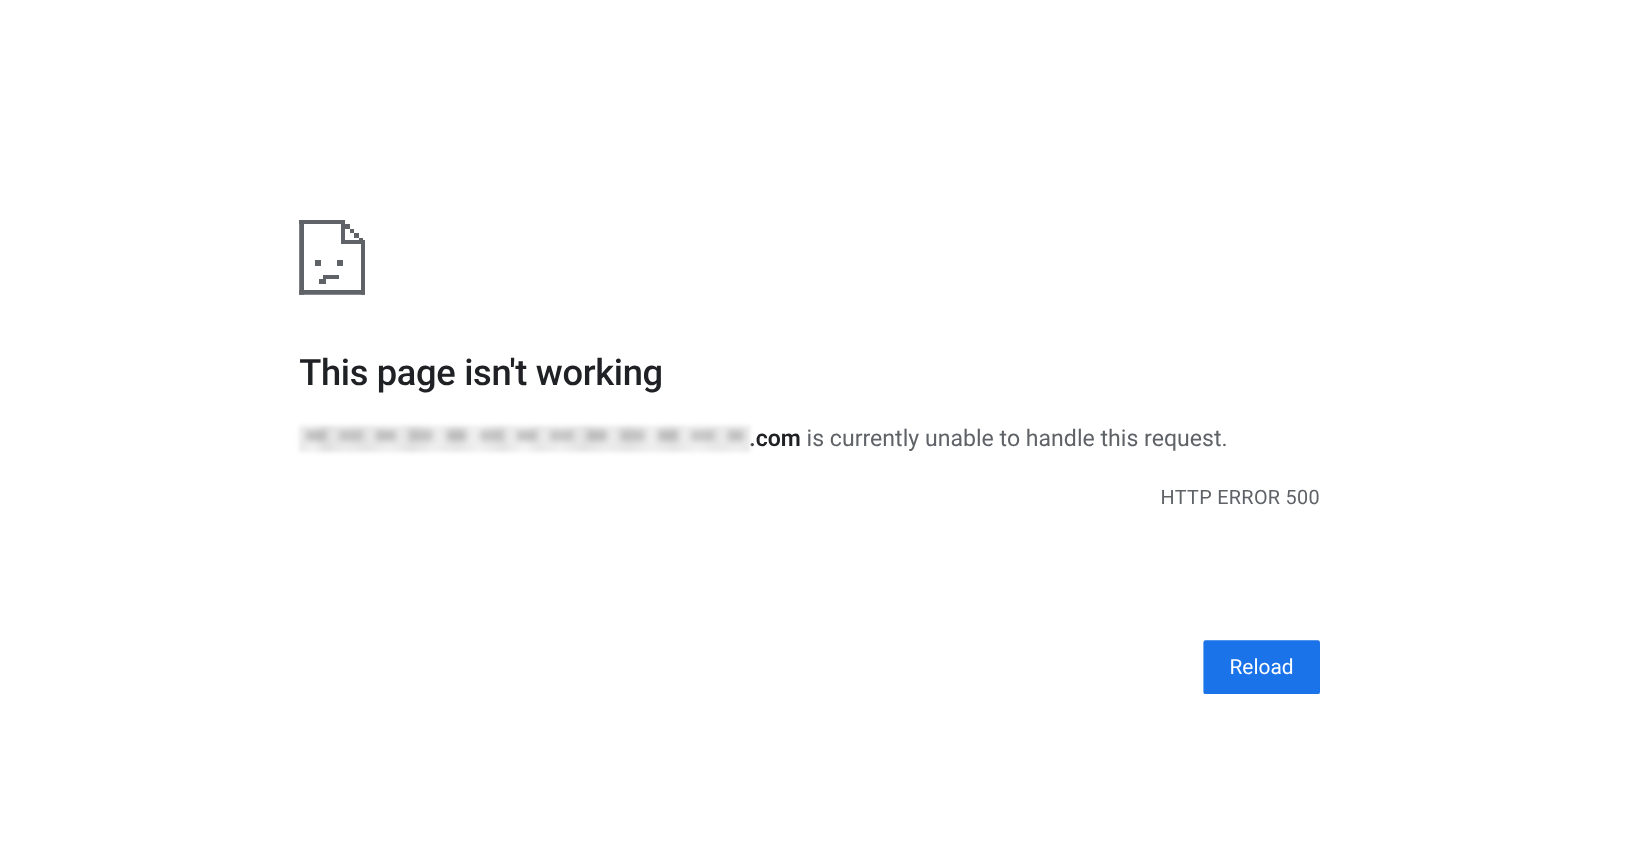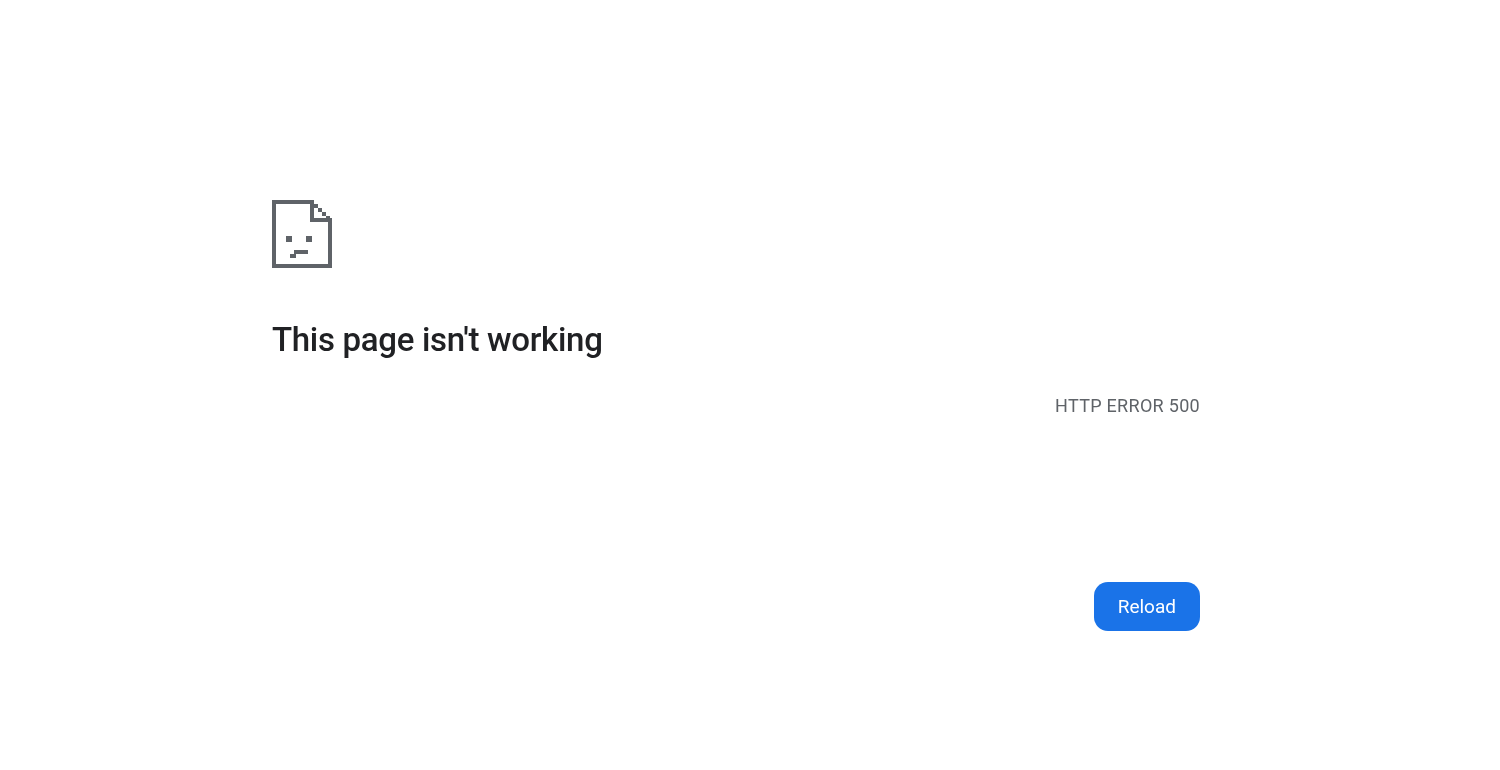--- a/index.html
+++ b/index.html
@@ -21,21 +21,21 @@
       width: 928px;
     }
     .sad-page-icon {
       margin-bottom: 48px;
     }
     .error-title {
       font-size: 33px;
       font-weight: 500;
       color: #202124;
       letter-spacing: -0.3px;
-      margin-bottom: 36px;
+      margin-bottom: 26px;
     }
     .error-description {
       font-size: 21px;
       font-weight: 400;
       color: #5f6368;
       margin-bottom: 28px;
       line-height: 1.4;
     }
     .domain-blur {
       display: inline-block;
@@ -75,21 +75,21 @@
       letter-spacing: 0.3px;
       text-align: right;
     }
     .reload-button {
       position: absolute;
       right: 0;
       top: 382px;
       background: #1a73e8;
       color: #ffffff;
       border: none;
-      border-radius: 14px;
+      border-radius: 2px;
       padding: 13px 24px;
       font-size: 19px;
       font-weight: 400;
       font-family: inherit;
       cursor: pointer;
     }
   </style>
 </head>
 <body>
 
@@ -113,18 +113,21 @@
       <rect x="14" y="36" width="6" height="6" fill="#5f6368"></rect>
       <rect x="34" y="36" width="6" height="6" fill="#5f6368"></rect>
 
       <rect x="22" y="50" width="14" height="4" fill="#5f6368"></rect>
       <rect x="18" y="54" width="6" height="4" fill="#5f6368"></rect>
     </svg>
   </div>
 
   <h1 class="error-title">This page isn't working</h1>
 
+  <p class="error-description">
+    <span class="domain-blur"></span><span class="domain-suffix">.com</span><span> is currently unable to handle this request.</span>
+  </p>
 
   <div class="error-code">HTTP ERROR 500</div>
 
   <button class="reload-button">Reload</button>
 
 </div>
 
 </body></html>

